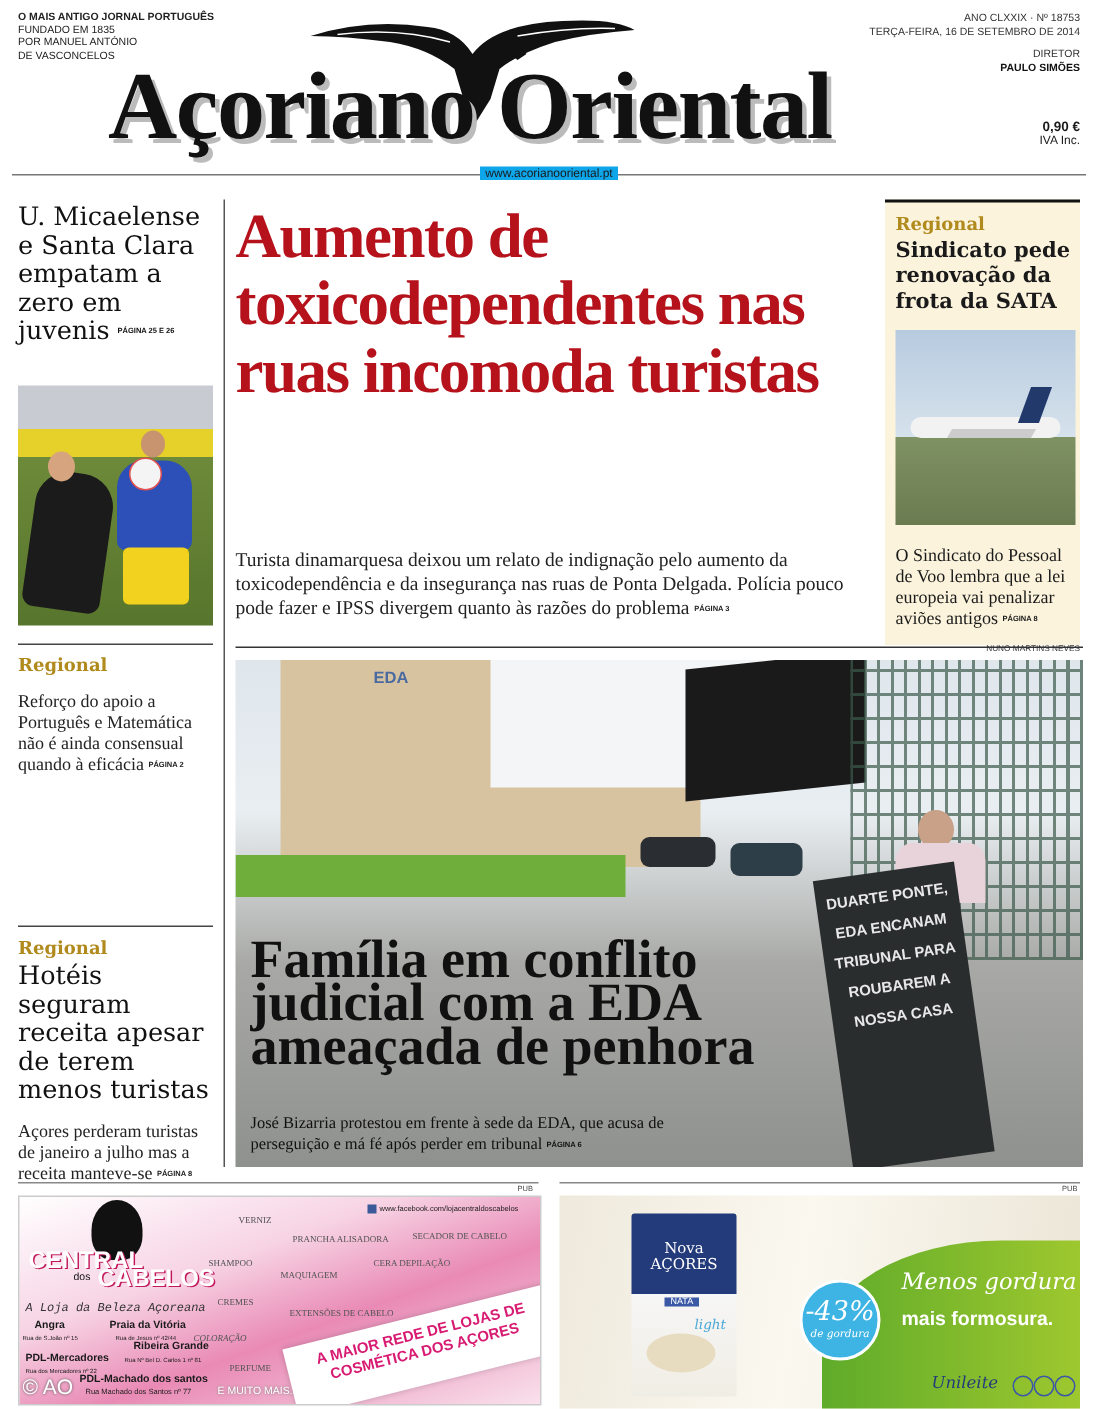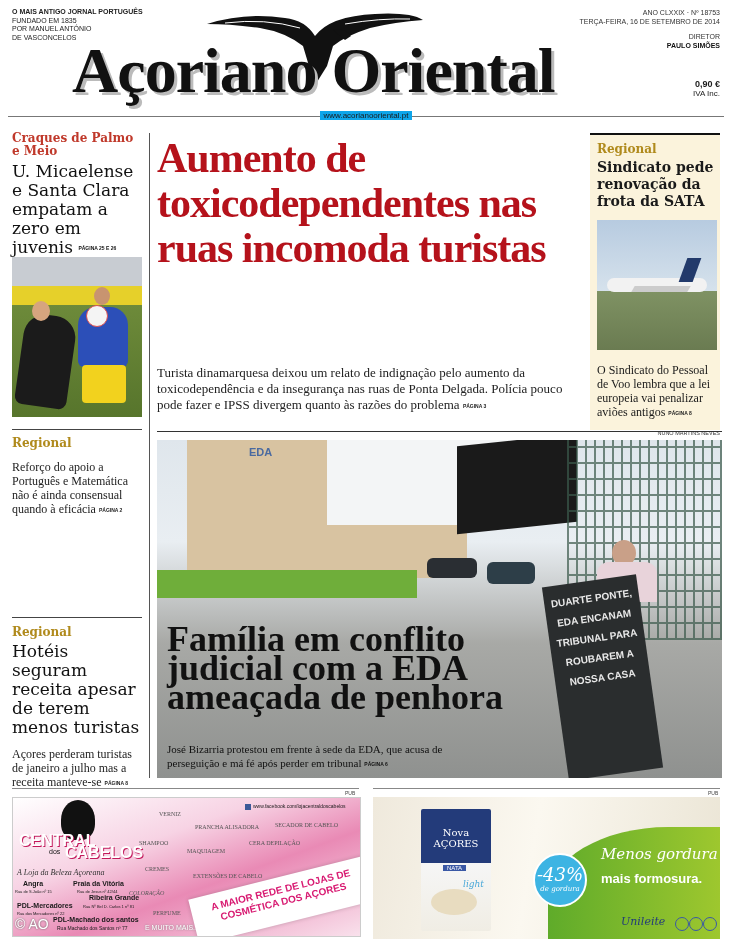--- a/index.html
+++ b/index.html
@@ -85,21 +85,20 @@
 </div>
 <div class="abs sans price">
   <div style="font-weight:bold;font-size:9px">0,90 €</div>
   <div>IVA Inc.</div>
 </div>
 
 <div class="abs url-rule"></div>
 <div class="abs sans url"><span>www.acorianooriental.pt</span></div>
 
 <div class="abs col-left" style="top:132px;">
-  <div class="kicker">Craques de Palmo e Meio</div>
   <div class="lhead" style="margin-top:4px;"><span>U. Micaelense e Santa Clara empatam a zero em juvenis</span> <span class="pg">PÁGINA 25 E 26</span></div>
 </div>
 
 <div class="abs photo-soccer">
   <div style="position:absolute;left:8px;top:58px;width:52px;height:92px;background:#1b1b1b;border-radius:22px 22px 8px 8px;transform:rotate(8deg);"></div>
   <div style="position:absolute;left:20px;top:44px;width:18px;height:20px;background:#d6a57f;border-radius:50%;"></div>
   <div style="position:absolute;left:66px;top:50px;width:50px;height:60px;background:#2c4fb8;border-radius:18px 18px 6px 6px;"></div>
   <div style="position:absolute;left:70px;top:108px;width:44px;height:38px;background:#f2d21e;border-radius:4px;"></div>
   <div style="position:absolute;left:82px;top:30px;width:16px;height:18px;background:#c89470;border-radius:50%;"></div>
   <div style="position:absolute;left:74px;top:48px;width:20px;height:20px;background:#f4f4f4;border:1px solid #e05050;border-radius:50%;"></div>
@@ -166,21 +165,21 @@
 <div class="abs ad-rule" style="left:12px;top:788px;width:347px;"></div>
 <div class="abs sans pub" style="left:345px;top:790px;">PUB</div>
 <div class="abs ad-rule" style="left:373px;top:788px;width:347px;"></div>
 <div class="abs sans pub" style="left:708px;top:790px;">PUB</div>
 
 <div class="abs ad1">
   <div style="position:absolute;left:48px;top:2px;width:34px;height:40px;background:#111;border-radius:50% 50% 40% 40%;"></div>
   <div style="position:absolute;left:6px;top:34px;font-family:'Liberation Sans',sans-serif;font-size:16px;font-weight:bold;color:#fff;text-shadow:1px 1px 0 #c2185b;">CENTRAL</div>
   <div style="position:absolute;left:36px;top:50px;font-family:'Liberation Sans',sans-serif;font-size:7px;color:#111;">dos</div>
   <div style="position:absolute;left:52px;top:46px;font-family:'Liberation Sans',sans-serif;font-size:16px;font-weight:bold;color:#fff;text-shadow:1px 1px 0 #c2185b;">CABELOS</div>
-  <div style="position:absolute;left:4px;top:70px;font-family:Liberation Serif, serif;font-style:italic;font-size:8px;color:#333;">A Loja da Beleza Açoreana</div>
+  <div style="position:absolute;left:4px;top:70px;font-family:Liberation Mono, monospace;font-style:italic;font-size:8px;color:#333;">A Loja da Beleza Açoreana</div>
 
   <div style="position:absolute;left:10px;top:82px;font-family:'Liberation Sans',sans-serif;font-size:7px;font-weight:bold;">Angra</div>
   <div style="position:absolute;left:2px;top:91px;font-family:'Liberation Sans',sans-serif;font-size:4px;">Rua de S.João nº 15</div>
   <div style="position:absolute;left:60px;top:82px;font-family:'Liberation Sans',sans-serif;font-size:7px;font-weight:bold;">Praia da Vitória</div>
   <div style="position:absolute;left:64px;top:91px;font-family:'Liberation Sans',sans-serif;font-size:4px;">Rua de Jesus nº 42/44</div>
   <div style="position:absolute;left:76px;top:96px;font-family:'Liberation Sans',sans-serif;font-size:7px;font-weight:bold;">Ribeira Grande</div>
   <div style="position:absolute;left:70px;top:106px;font-family:'Liberation Sans',sans-serif;font-size:4px;">Rua Nº Bel D. Carlos 1 nº 81</div>
   <div style="position:absolute;left:4px;top:104px;font-family:'Liberation Sans',sans-serif;font-size:7px;font-weight:bold;">PDL-Mercadores</div>
   <div style="position:absolute;left:4px;top:113px;font-family:'Liberation Sans',sans-serif;font-size:4px;">Rua dos Mercadores nº 22</div>
   <div style="position:absolute;left:40px;top:118px;font-family:'Liberation Sans',sans-serif;font-size:7px;font-weight:bold;">PDL-Machado dos santos</div>

